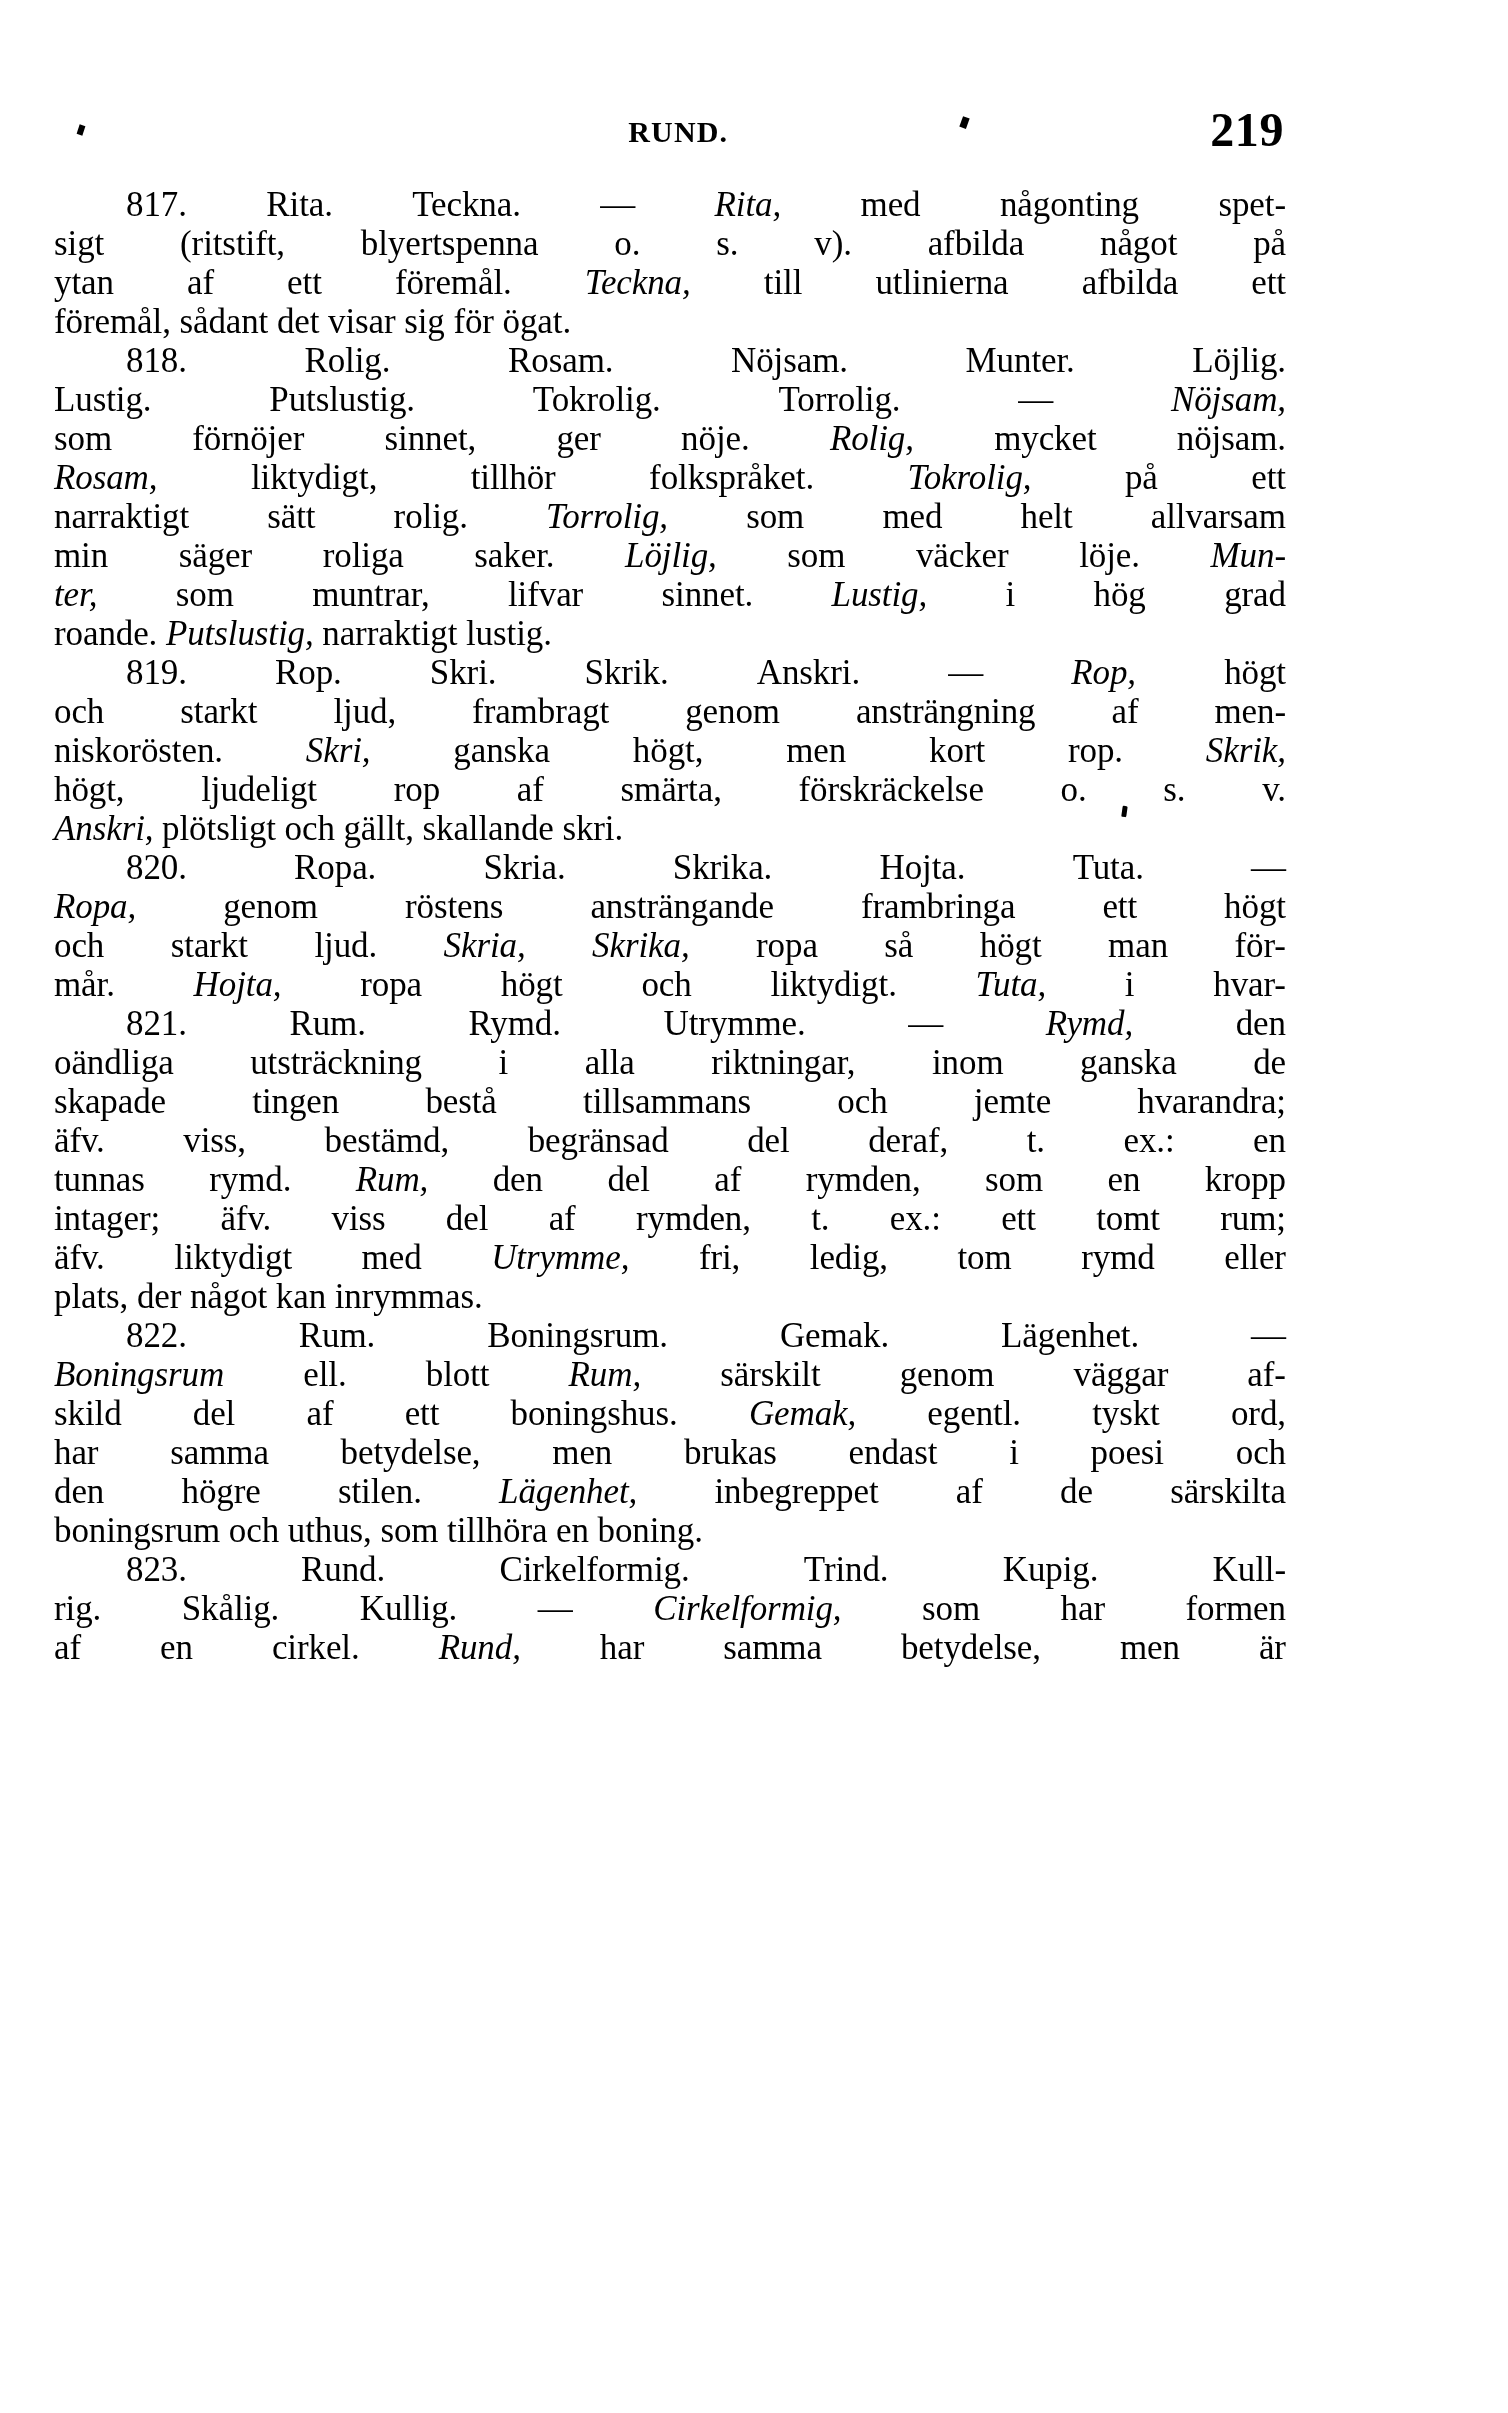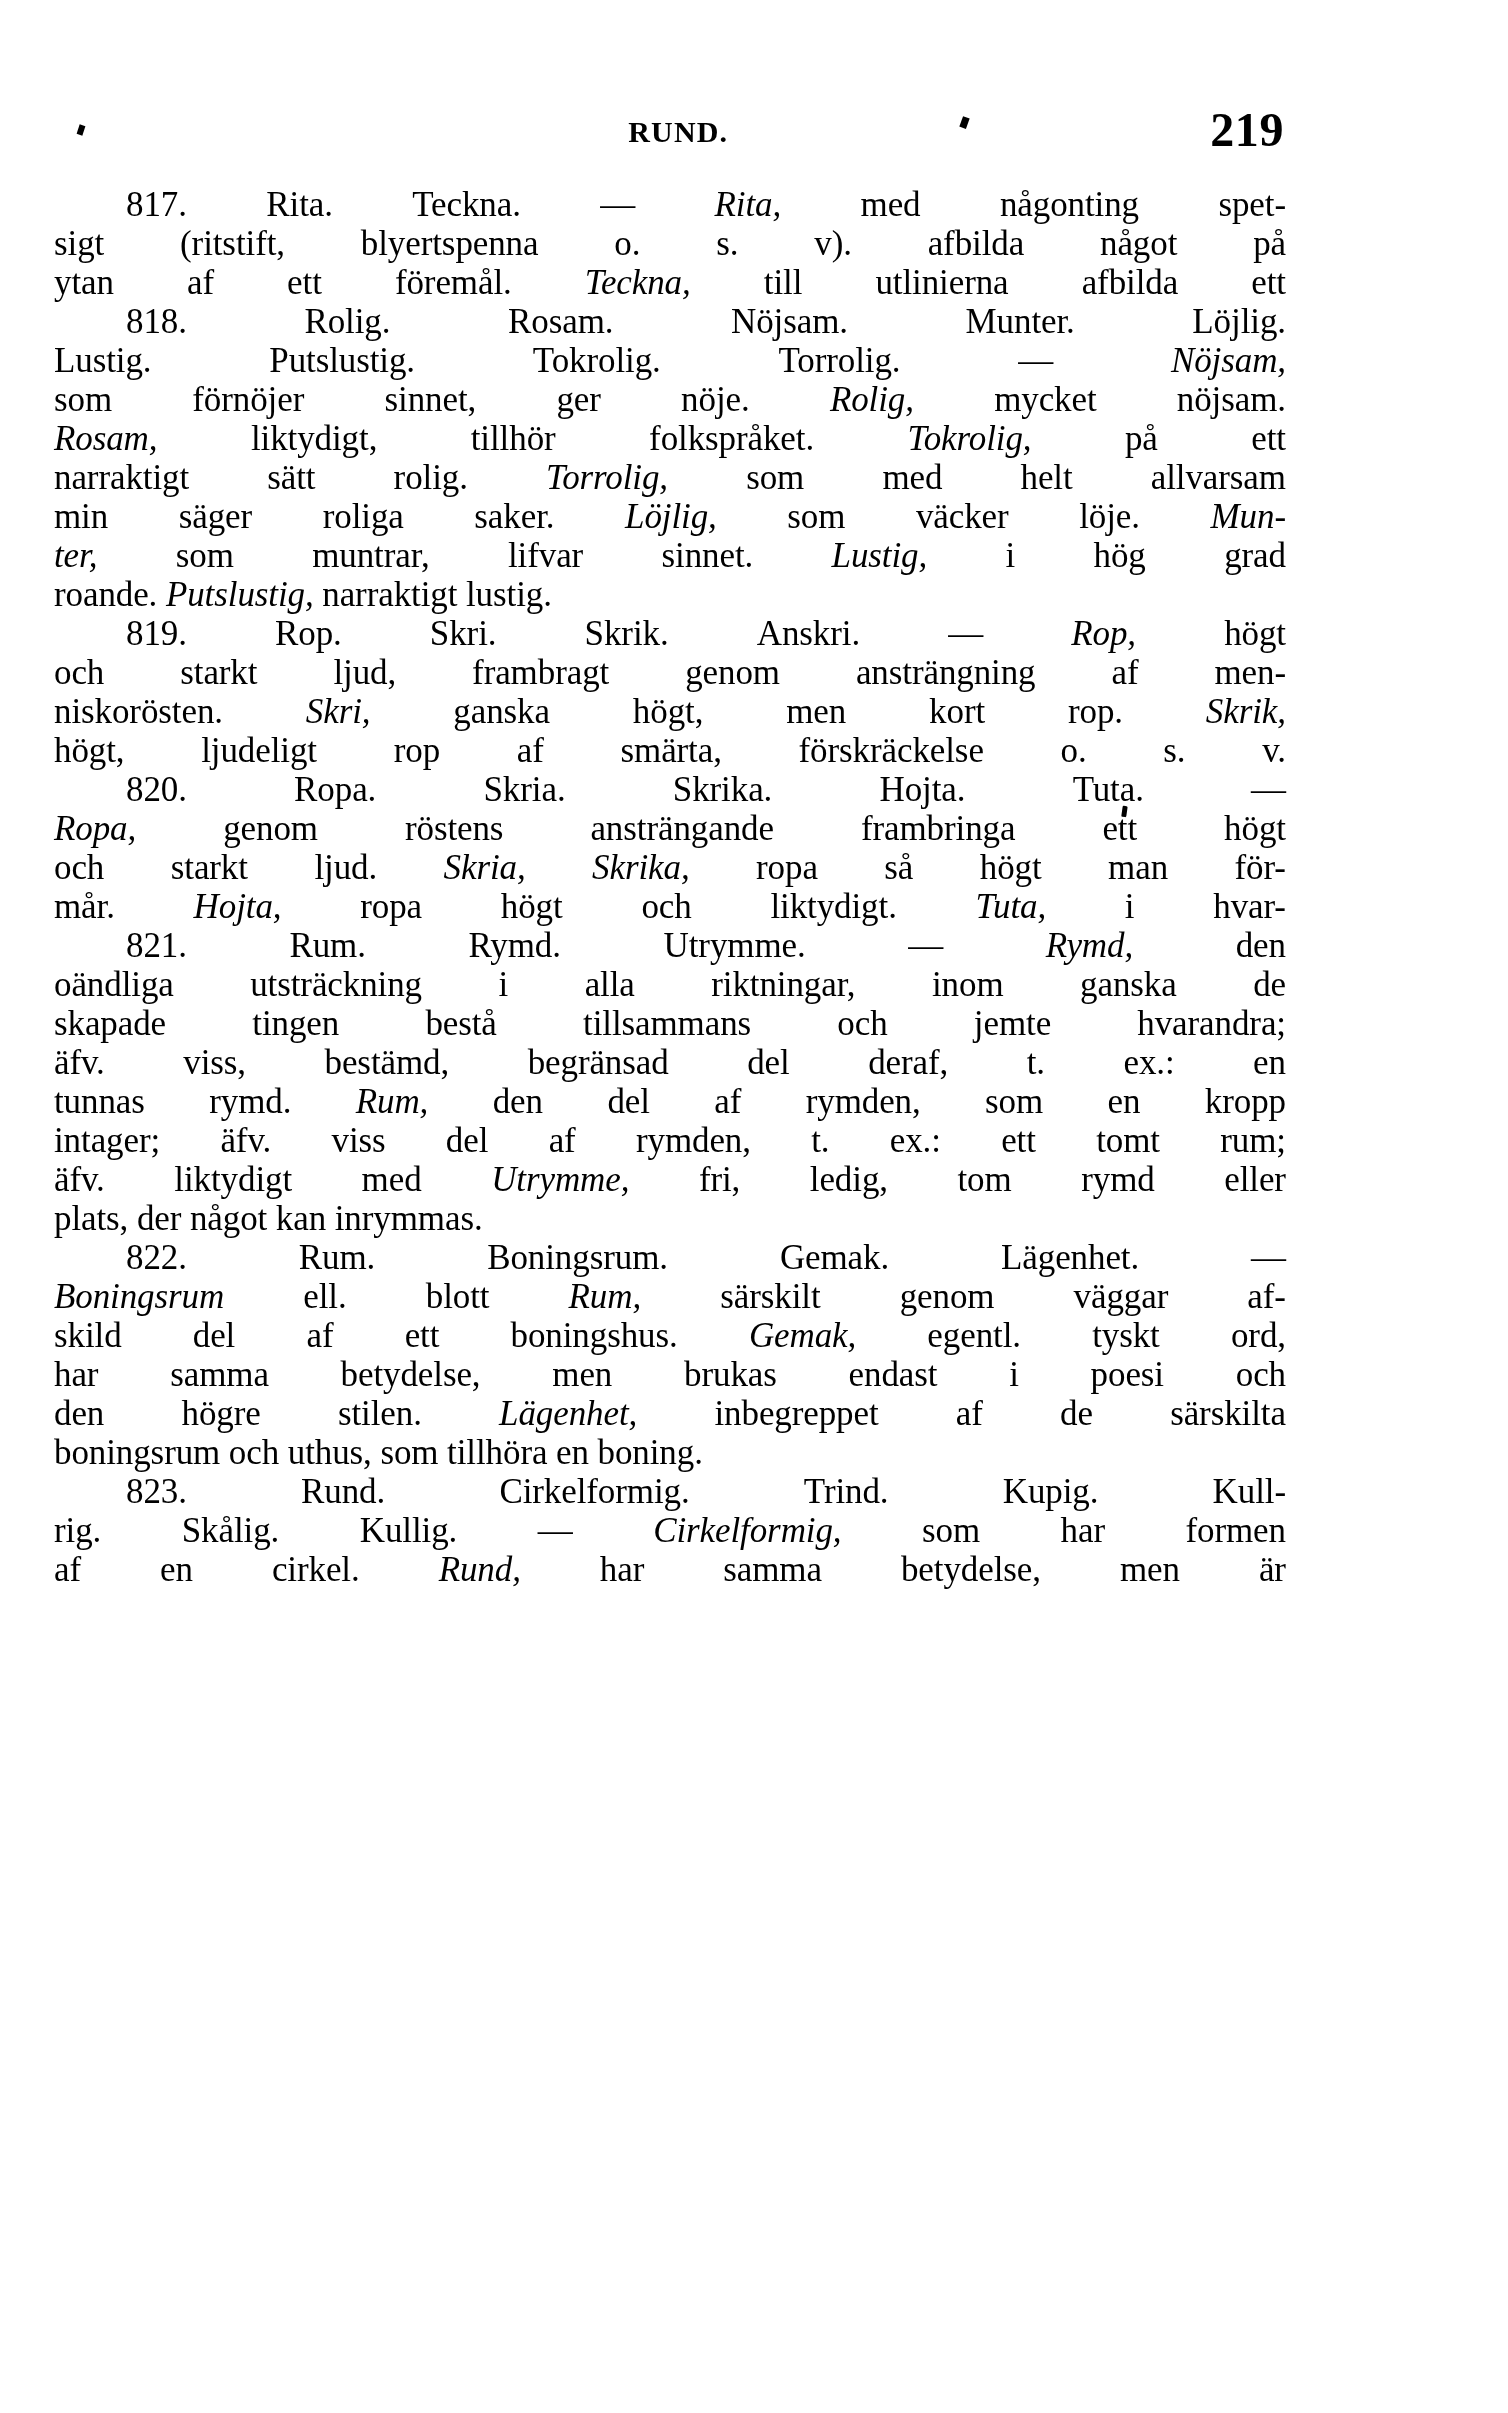--- a/index.html
+++ b/index.html
@@ -155,20 +155,21 @@
         <span class="w">ytan</span>
         <span class="w">af</span>
         <span class="w">ett</span>
         <span class="w">föremål.</span>
         <span class="w ital">Teckna,</span>
         <span class="w">till</span>
         <span class="w">utlinierna</span>
         <span class="w">afbilda</span>
         <span class="w">ett</span>
       </div>
+      <div class="line"><span class="w">föremål, sådant det visar sig för ögat.</span></div>
       <div class="line just indent">
         <span class="w bold">818.</span>
         <span class="w bold">Rolig.</span>
         <span class="w bold">Rosam.</span>
         <span class="w bold">Nöjsam.</span>
         <span class="w bold">Munter.</span>
         <span class="w bold">Löjlig.</span>
       </div>
       <div class="line just">
         <span class="w bold">Lustig.</span>
@@ -264,20 +265,21 @@
         <span class="w">högt,</span>
         <span class="w">ljudeligt</span>
         <span class="w">rop</span>
         <span class="w">af</span>
         <span class="w">smärta,</span>
         <span class="w">förskräckelse</span>
         <span class="w">o.</span>
         <span class="w">s.</span>
         <span class="w">v.</span>
       </div>
+      <div class="line"><span class="w ital">Anskri,</span><span class="w"> plötsligt och gällt, skallande skri.</span></div>
       <div class="line just indent">
         <span class="w bold">820.</span>
         <span class="w bold">Ropa.</span>
         <span class="w bold">Skria.</span>
         <span class="w bold">Skrika.</span>
         <span class="w bold">Hojta.</span>
         <span class="w bold">Tuta.</span>
         <span class="w">—</span>
       </div>
       <div class="line just">

